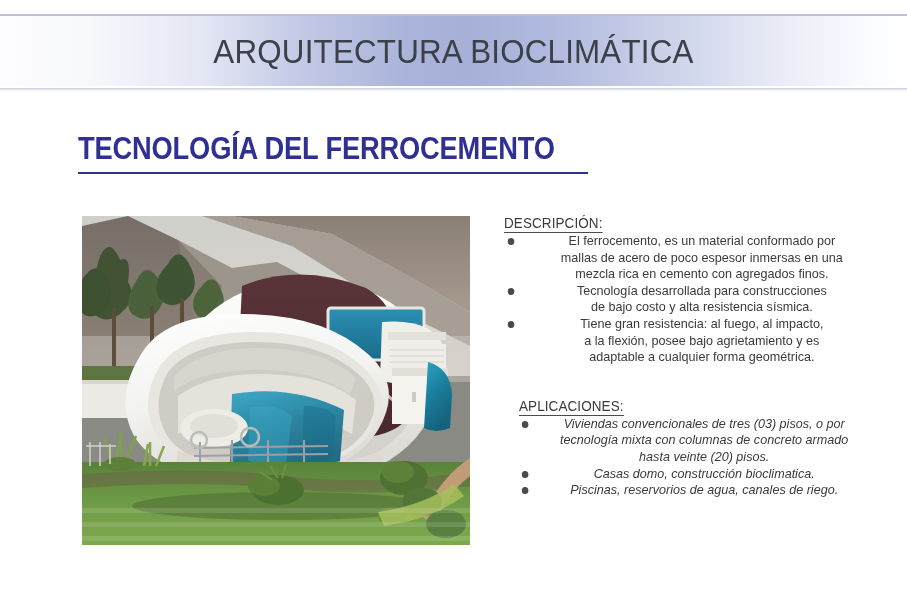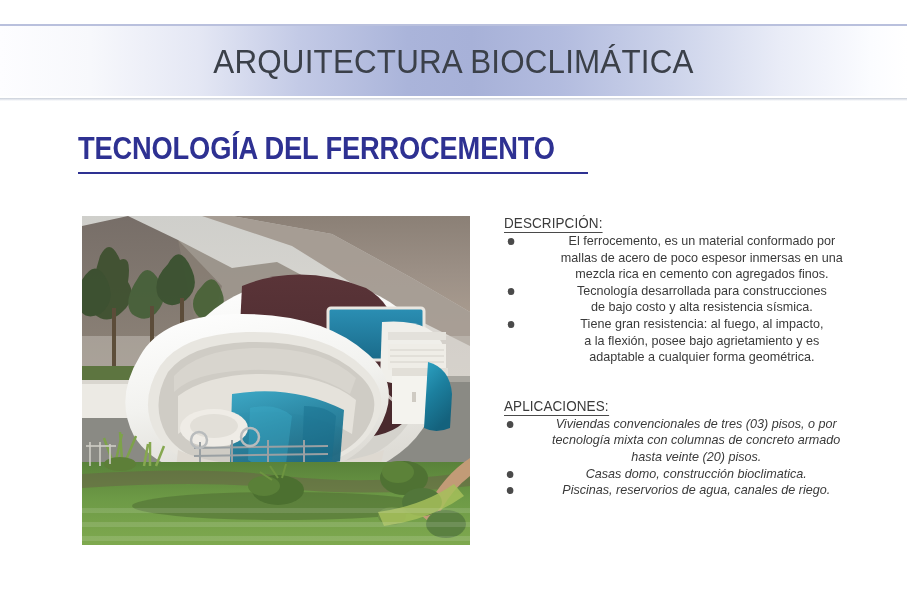--- a/index.html
+++ b/index.html
@@ -12,21 +12,21 @@
     background: #ffffff;
     font-family: "Liberation Sans", sans-serif;
     overflow: hidden;
     position: relative;
   }
 
   
   .header-band {
     position: absolute;
     left: 0;
-    top: 24px;
+    top: 14px;
     width: 907px;
     height: 72px;
     background: linear-gradient(to right,
         #fdfdff 0%,
         #f7f8fc 10%,
         #e4e7f4 22%,
         #c3cae6 33%,
         #aab4da 45%,
         #a7b1d8 52%,
         #b3bcdf 62%,
@@ -145,21 +145,21 @@
     display: block;
     white-space: pre-line;
   }
 
   
   .desc-list { margin-top: 18px; }
   .desc-list li { padding-left: 29px; margin-bottom: 0px; }
   .desc-list li .bullet-dot { left: 4px; }
 
   
-  .apps-block { margin-top: 31px; }
+  .apps-block { margin-top: 31px; margin-left: 15px; }
   .apps-list { margin-top: 14px; font-style: italic; }
   .apps-list li { padding-left: 17px; margin-bottom: 0px; }
   .apps-list li .bullet-dot { left: 3px; top: 5px; }
 </style>
 </head>
 <body>
 
 <div class="header-band">
   <div class="header-title">ARQUITECTURA BIOCLIMÁTICA</div>
 </div>

